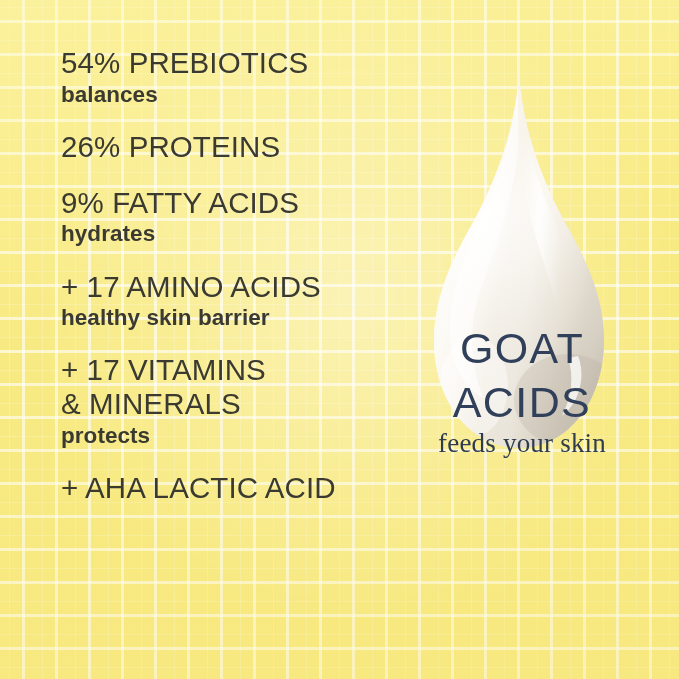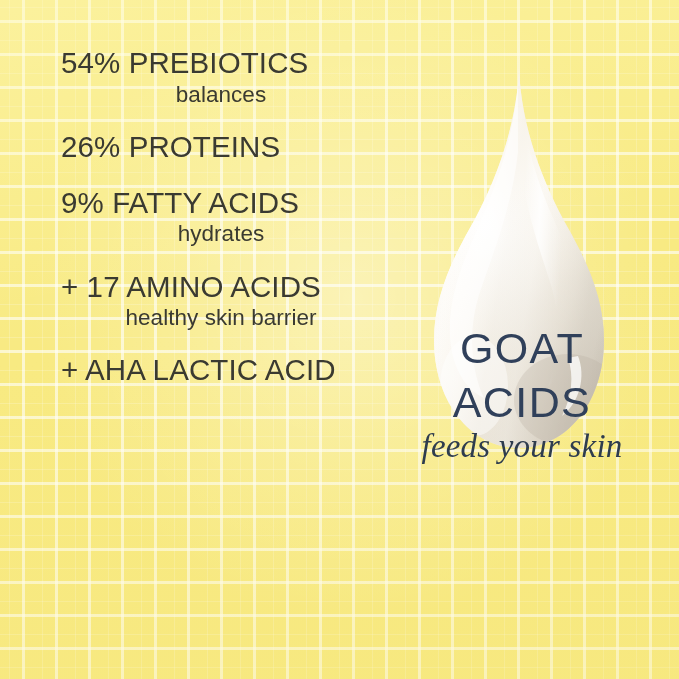--- a/index.html
+++ b/index.html
@@ -89,27 +89,26 @@
     font-weight: 400;
     letter-spacing: 0.1px;
     line-height: 1.14;
     color: #3a3a31;
     white-space: pre-line;
     margin: 0;
   }
   .ingredient-benefit {
     font-family: "Liberation Sans", sans-serif;
     font-size: 22.5px;
-    font-weight: 400;
+    font-weight: 700;
     letter-spacing: 0.05px;
     line-height: 1.17;
     color: #3a3a31;
     white-space: pre-line;
     margin: 2px 0 0 0;
-    text-align: center;
   }
 
   
   .droplet-wrap {
     position: absolute;
     left: 372px;
     top: 56px;
     width: 300px;
     height: 500px;
   }
@@ -140,23 +139,22 @@
     letter-spacing: 1.4px;
     color: #30405a;
   }
   .brand-line-1 { top: 271px; }
   .brand-line-2 { top: 325px; }
   .brand-tagline {
     position: absolute;
     top: 374px;
     width: 300px;
     font-family: "Liberation Serif", serif;
-    font-style: italic;
     font-weight: 400;
-    font-size: 33px;
+    font-size: 27px;
     line-height: 1;
     letter-spacing: 0.2px;
     color: #2e3c4e;
   }
 </style>
 </head>
 <body>
 
 <div id="canvas">
 
@@ -180,20 +178,23 @@
       <div class="ingredient-headline">9% FATTY ACIDS</div>
       <div class="ingredient-benefit">hydrates</div>
     </div>
 
     <div class="ingredient-block">
       <div class="ingredient-headline">+ 17 AMINO ACIDS</div>
       <div class="ingredient-benefit">healthy skin barrier</div>
     </div>
 
     <div class="ingredient-block">
+      <div class="ingredient-headline">+ 17 VITAMINS
+&amp; MINERALS</div>
+      <div class="ingredient-benefit">protects</div>
     </div>
 
     <div class="ingredient-block">
       <div class="ingredient-headline">+ AHA LACTIC ACID</div>
     </div>
 
   </div>
 
   <div class="droplet-wrap">
     <svg class="droplet-svg" viewBox="0 0 300 500">

